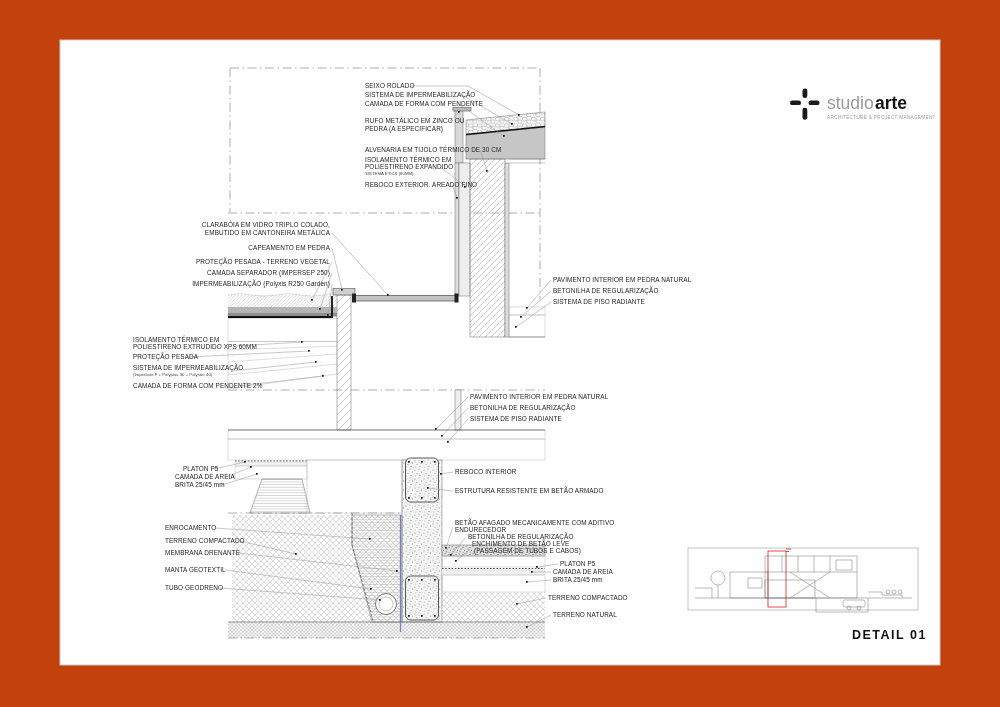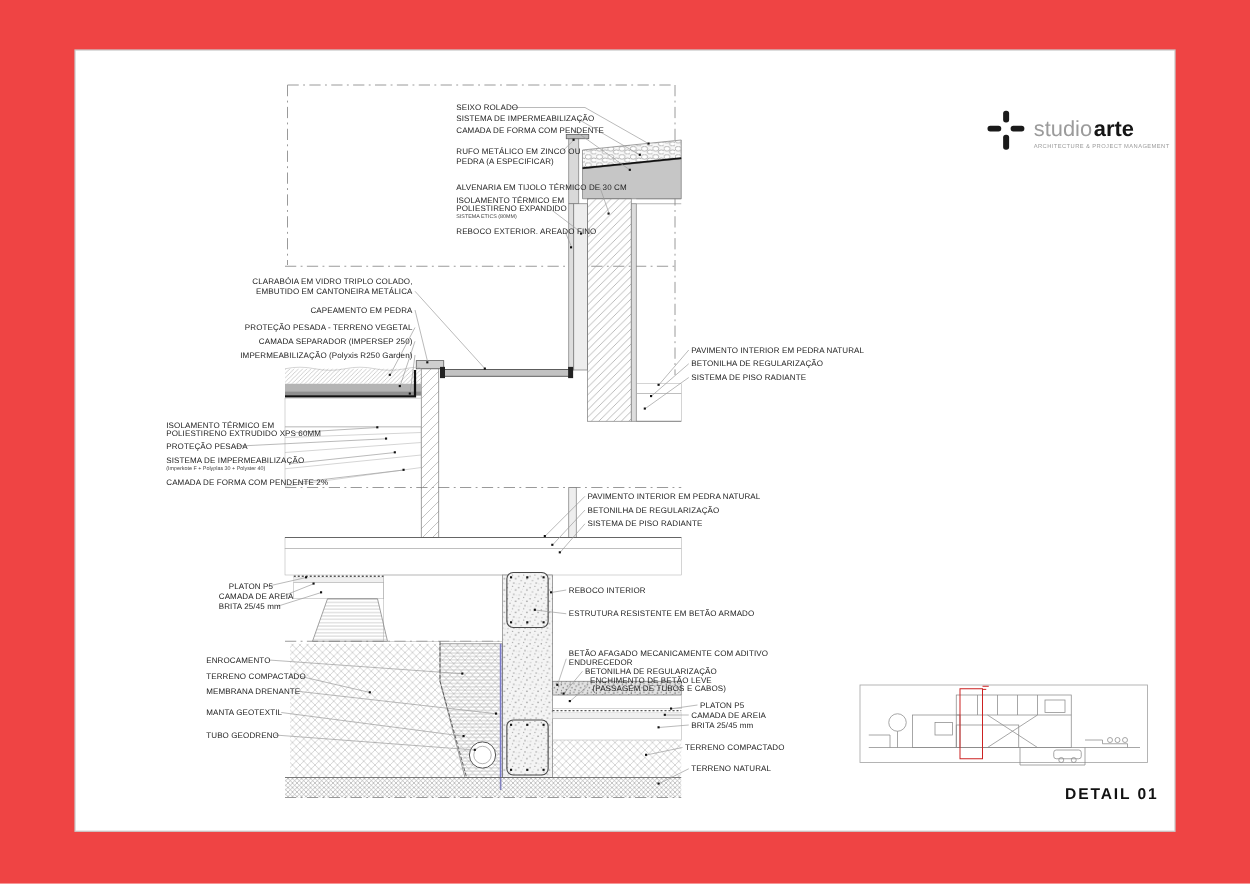--- a/index.html
+++ b/index.html
@@ -1,16 +1,16 @@
 <!DOCTYPE html>
 <html><head>
 <meta charset="utf-8">
 <style>
   html,body{margin:0;padding:0;background:#ffffff;}
-  .stage{position:relative;width:1000px;height:707px;background:#ef4444;font-family:"Liberation Sans",sans-serif;text-align:right;}
+  .stage{position:relative;width:1000px;height:707px;background:#c2410c;font-family:"Liberation Sans",sans-serif;text-align:right;}
   svg{position:absolute;top:0;left:0;}
   text{fill:#222;}
   .lbl{font-size:6.4px;letter-spacing:.1px;}
   .lbl-tiny{font-size:4.3px;fill:#444;}
   .end{text-anchor:end;}
   .ldr{stroke:#9a9a9a;stroke-width:.55;fill:none;}
   .dot{fill:#111;}
   .bnd{stroke:#9a9a9a;stroke-width:.8;fill:none;stroke-dasharray:9 3.5 1.5 3.5;}
   .oln{stroke:#777;stroke-width:.55;}
   .thin{stroke:#aaa;stroke-width:.4;fill:none;}

